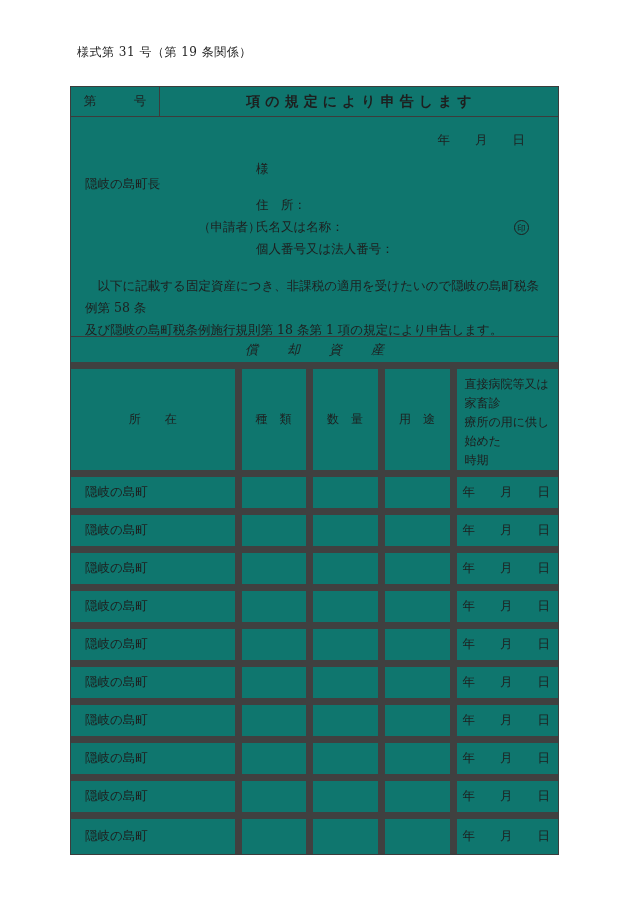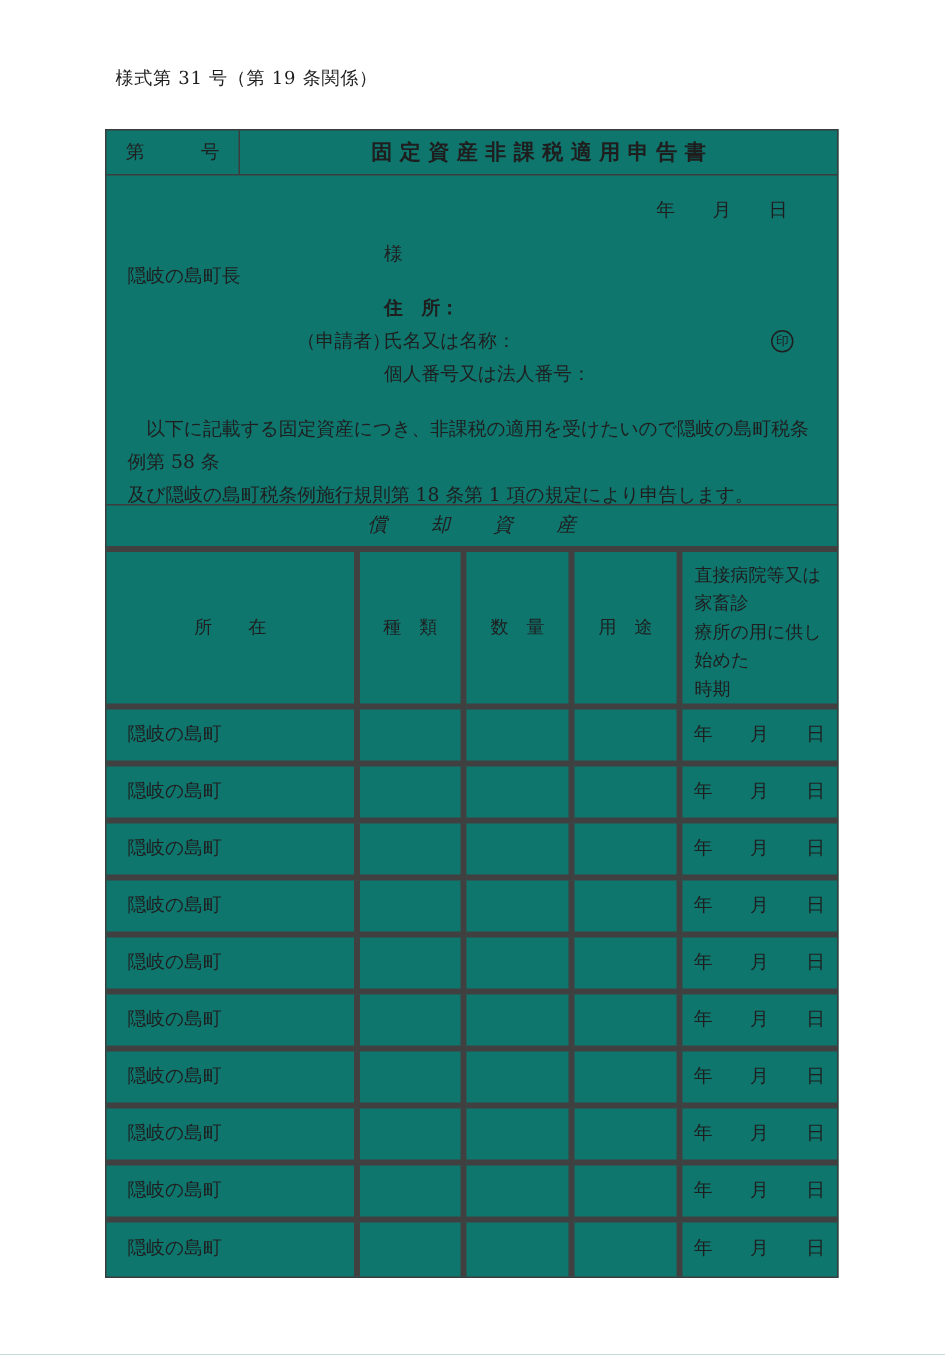--- a/index.html
+++ b/index.html
@@ -36,21 +36,21 @@
   }
 
   
   .doc-body { position: relative; height: 219px; font-size: 12.5px; }
   .date-line { position: absolute; top: 15px; right: 33px; }
   .addressee-row { position: absolute; top: 44px; left: 0; right: 0; height: 18px; }
   .addressee-name { position: absolute; left: 14px; margin-top: 15px; }
   .honorific { position: absolute; left: 185px; }
 
   .app-line { position: absolute; left: 0; right: 0; height: 18px; }
-  .app-addr { top: 80px; font-weight: bold; }
+  .app-addr { top: 80px; }
   .app-name { top: 102px; }
   .app-num  { top: 124px; }
   .app-label { position: absolute; left: 185px; }
   .group-label { position: absolute; left: 127px; }
   .seal {
     position: absolute; right: 29px; top: 1px;
     width: 15px; height: 15px; border: 1px solid #1e1e1e; border-radius: 50%;
     font-size: 8.5px; line-height: 14px; text-align: center;
   }
 
@@ -58,21 +58,21 @@
     position: absolute; top: 158px; left: 14px; right: 10px;
     line-height: 22px; white-space: pre-line; text-align: left;
   }
 
   
   table.asset-table {
     width: 100%; border-collapse: collapse; table-layout: fixed;
     border-top: 1px solid #3c3c3c;
   }
   .asset-table th, .asset-table td {
-    border: 4px solid #404040;
+    border: 7px solid #404040;
     font-weight: normal;
     vertical-align: middle;
   }
   .asset-table th:first-child, .asset-table td:first-child { border-left: none; }
   .asset-table th:last-child,  .asset-table td:last-child  { border-right: none; }
   .asset-table thead tr:first-child th { border-top: none; font-style: italic; }
   .asset-table tbody tr:last-child td { border-bottom: none; }
 
   .section-title-th {
     height: 29px; text-align: center;
@@ -91,21 +91,21 @@
 </style>
 </head>
 <body>
 
 <div class="form-label">様式第 31 号（第 19 条関係）</div>
 
 <div class="doc">
 
   <div class="doc-header">
     <div class="doc-number-cell">第　　　号</div>
-    <div class="doc-title-cell">固定資産非課税適用申告書</div>
+    <div class="doc-title-cell">項の規定により申告します</div>
   </div>
 
   <div class="doc-body">
     <div class="date-line">年　　月　　日</div>
 
     <div class="addressee-row">
       <span class="addressee-name">隠岐の島町長</span>
       <span class="honorific">様</span>
     </div>
 

